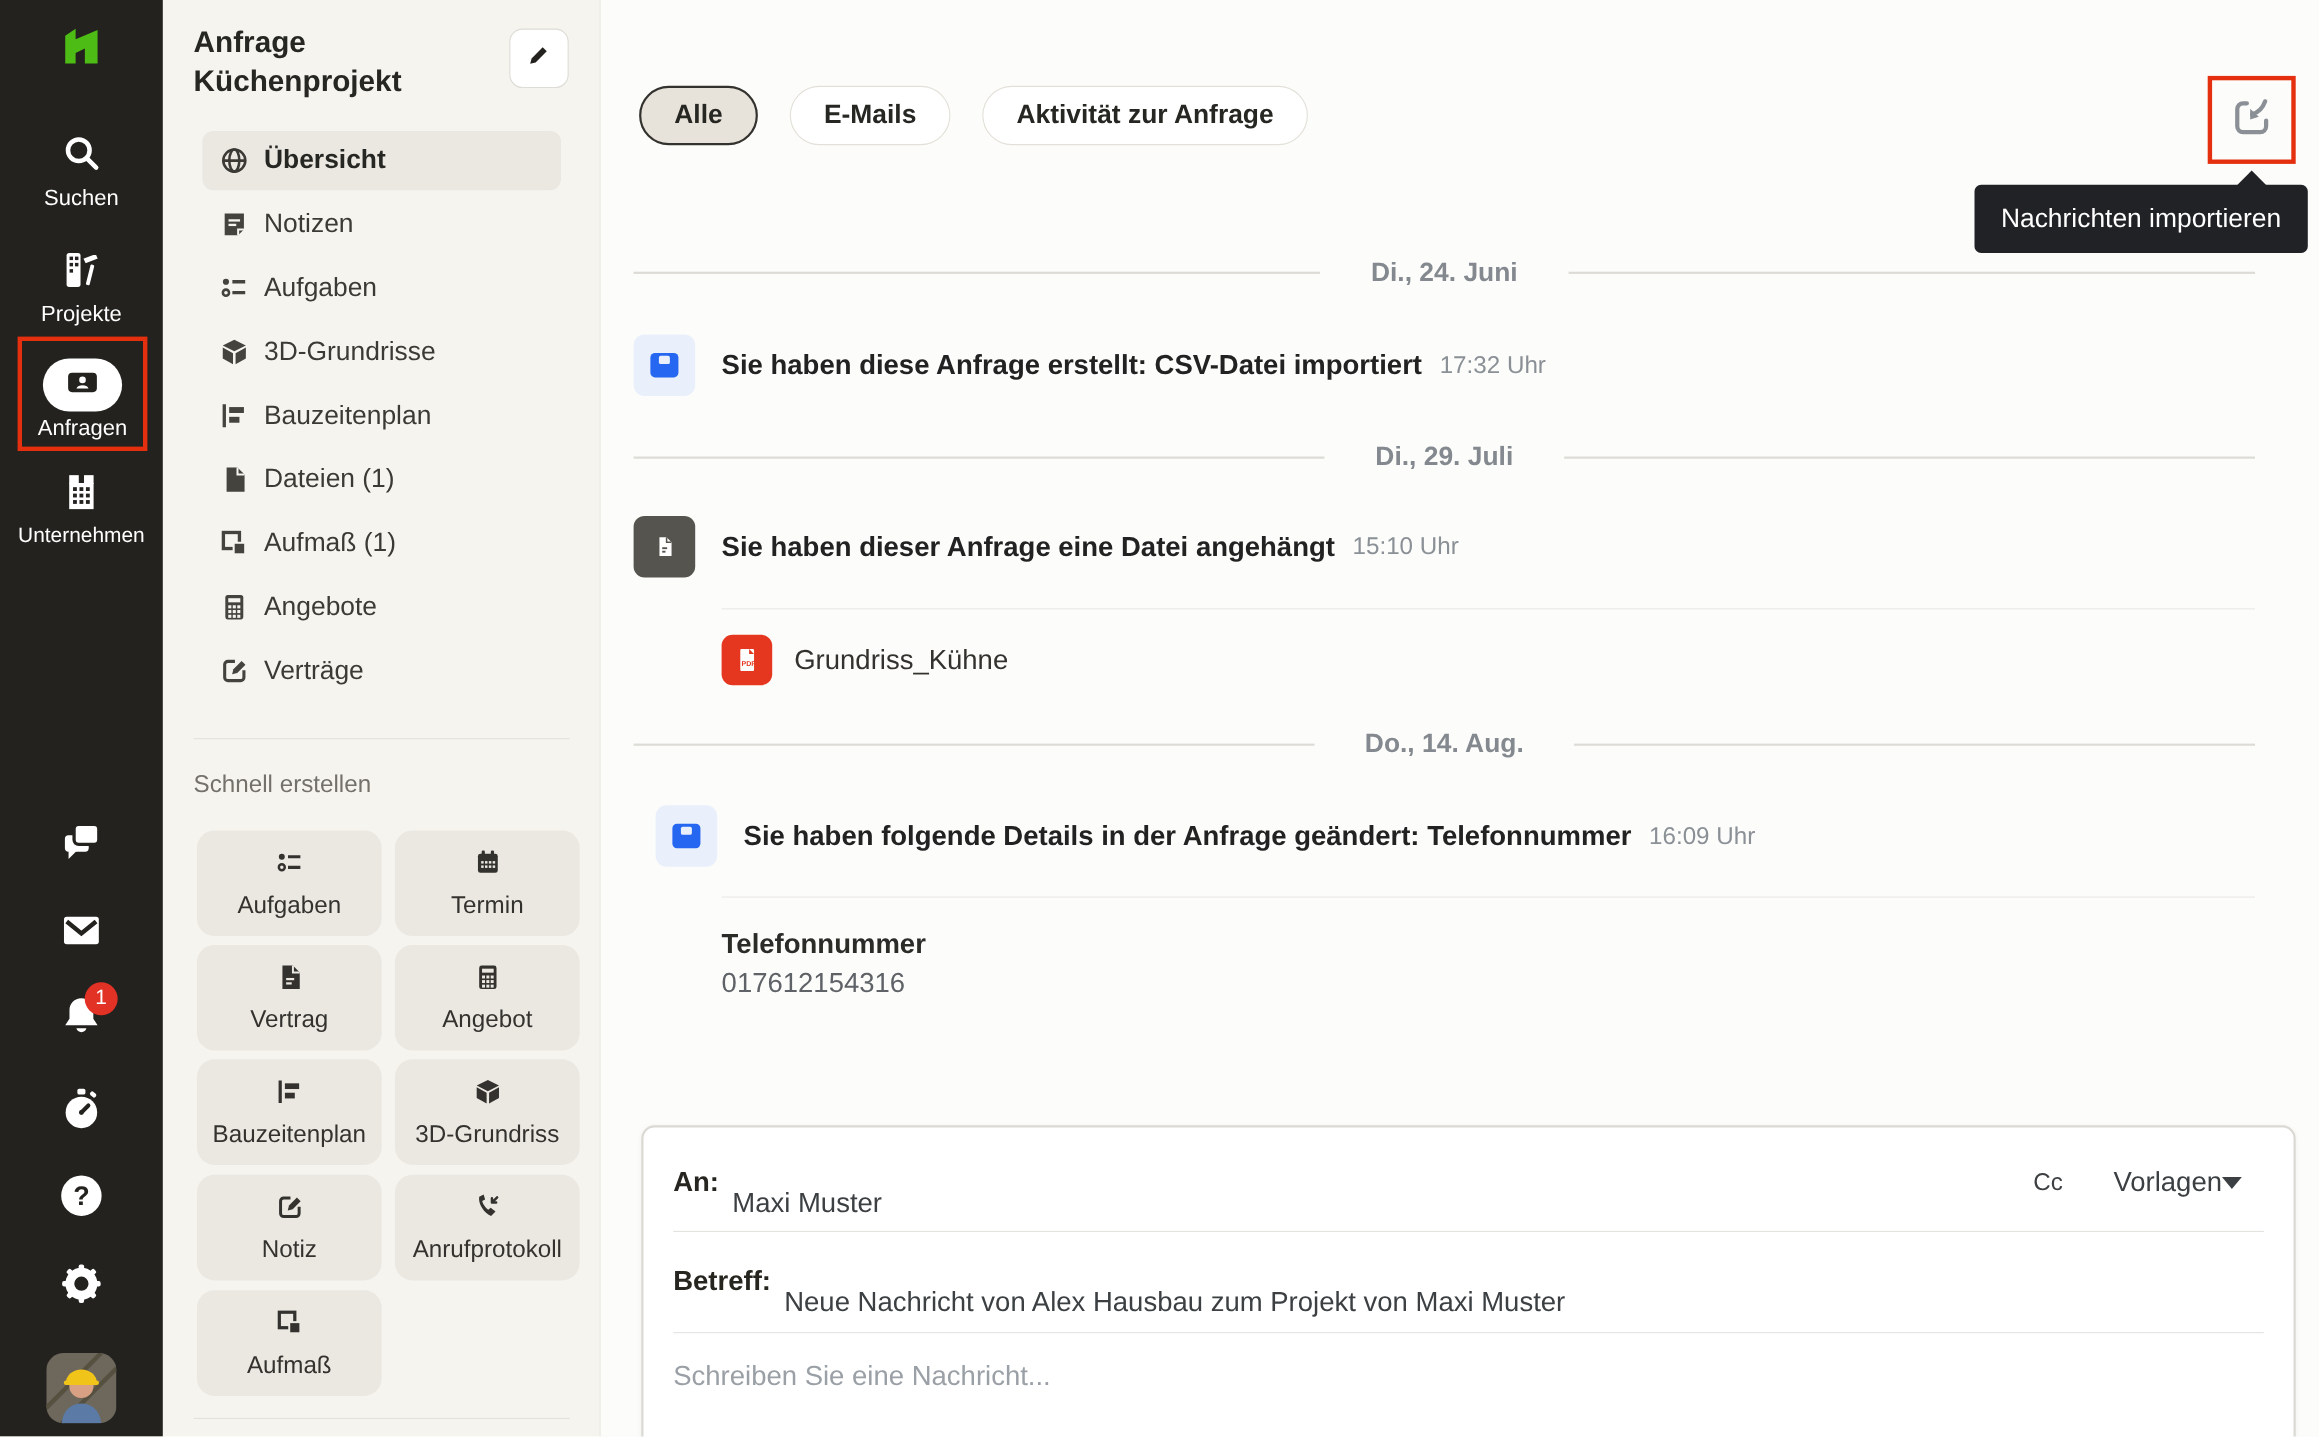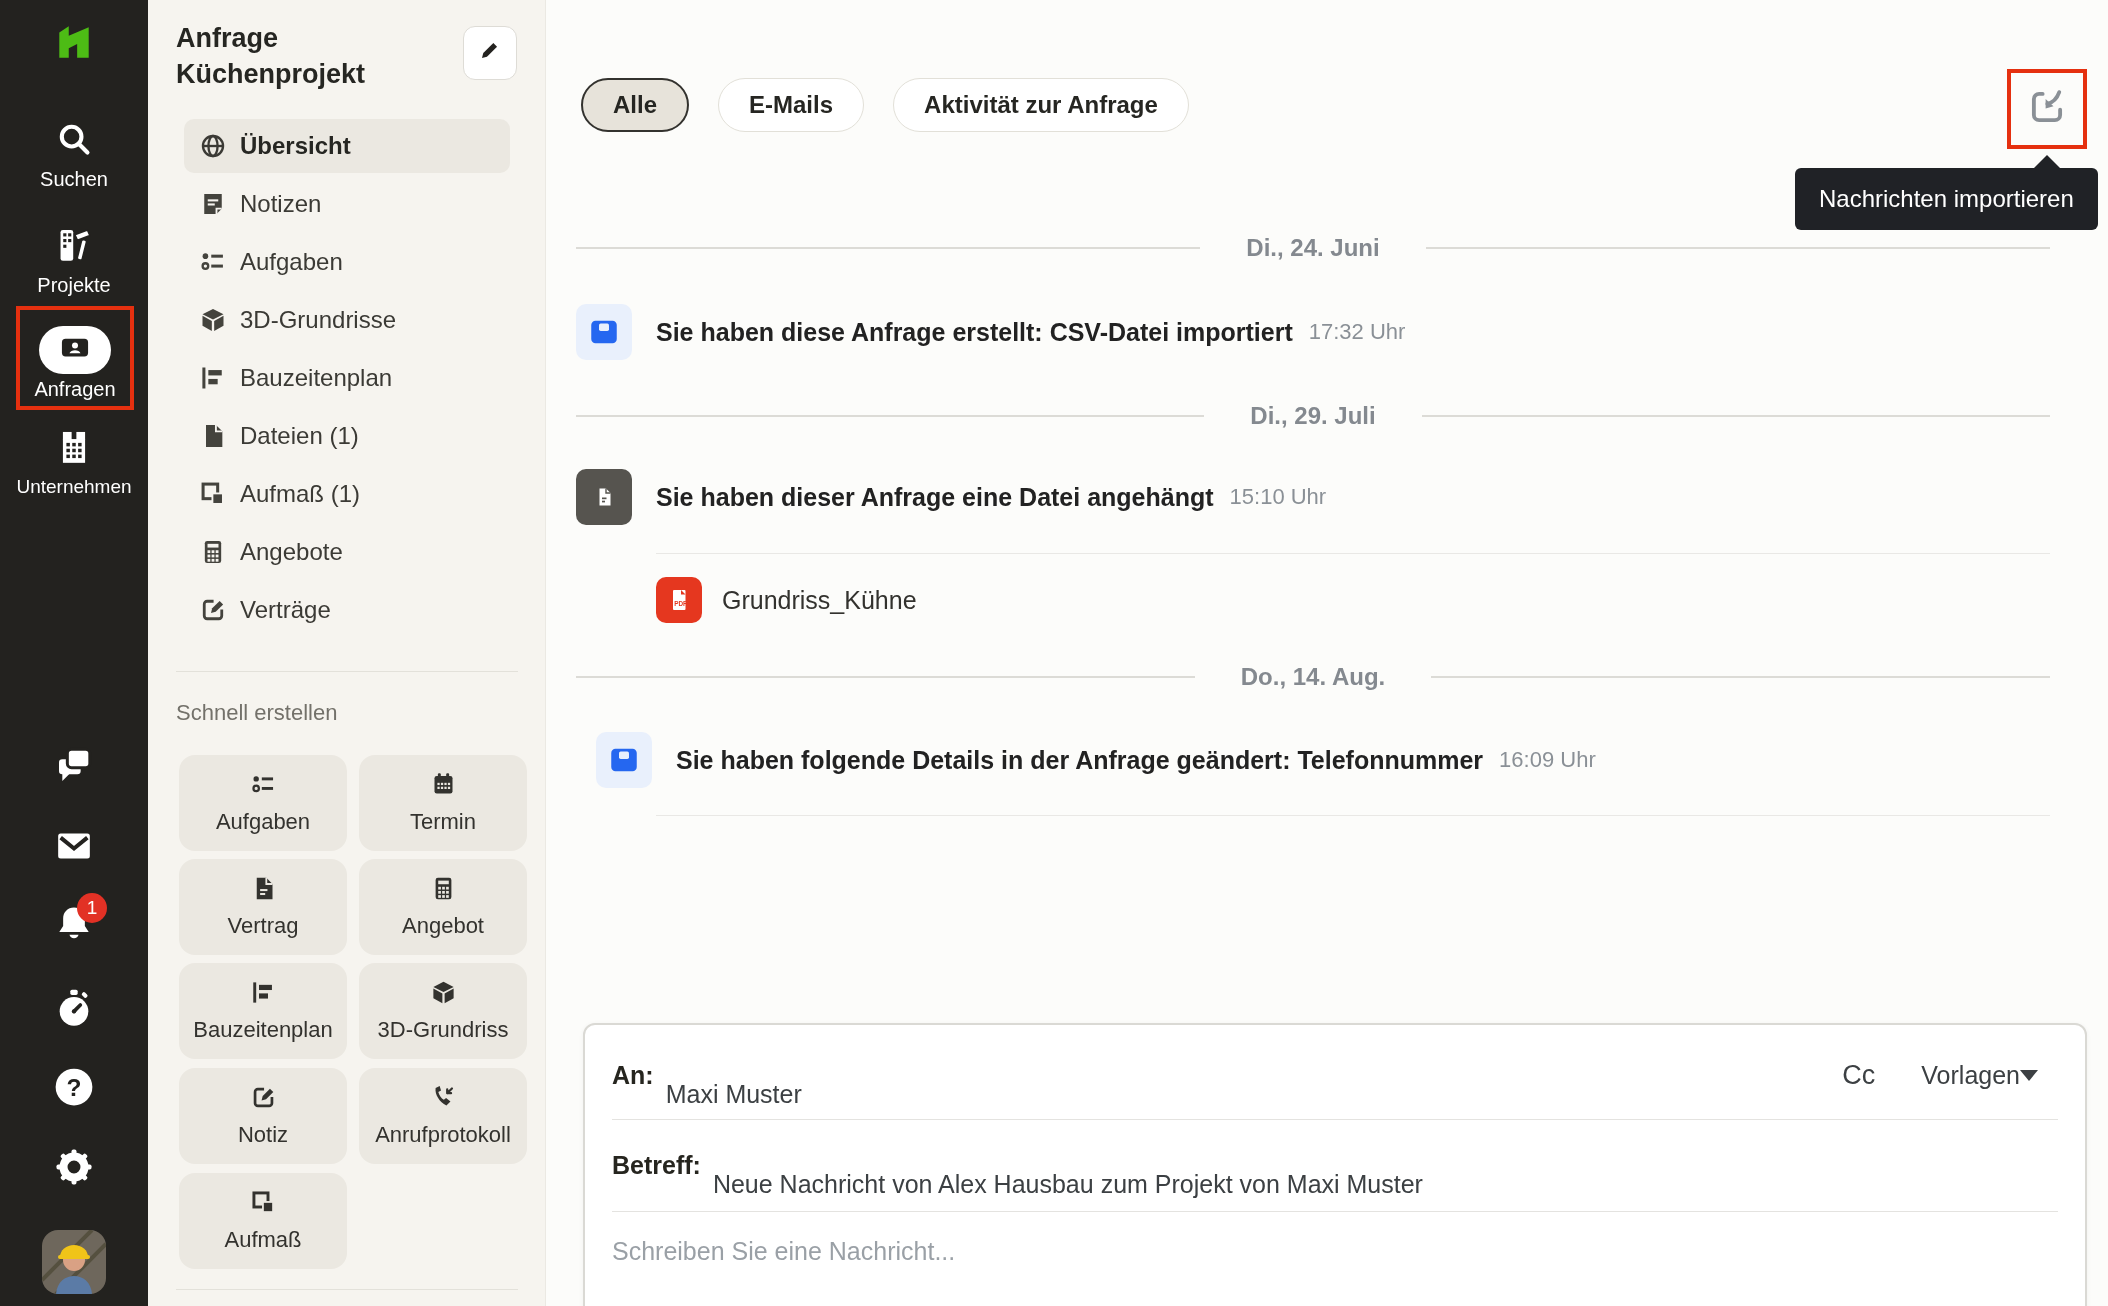--- a/index.html
+++ b/index.html
@@ -62,21 +62,21 @@
   .detail .dvalue { font-size:25px; color:#5f6368; line-height:36px; }
 
   
   .compose { position:absolute; left:37px; top:1023px; width:1504px; height:320px; background:#fff; border:2px solid #dad9d4; border-radius:12px; box-shadow:0 1px 5px rgba(0,0,0,.05); }
   .c-row { position:absolute; left:27px; right:47px; height:46px; display:flex; align-items:center; }
   .c-row.to { top:27px; }
   .c-row.subject { top:117px; }
   .c-label { font-size:25px; font-weight:700; color:#26251f; margin-right:12px; white-space:nowrap; }
   .c-value { font-size:25px; color:#3c4043; white-space:nowrap;margin-top:39px; }
   .c-spacer { flex:1; }
-  .cc-btn { font-size:27px; color:#3c4043; cursor:pointer; margin-right:46px; }
+  .cc-btn { font-size:22px; color:#3c4043; cursor:pointer; margin-right:46px; }
   .tmpl-btn { font-size:25px; color:#3c4043; cursor:pointer; display:flex; align-items:center; }
   .caret { width:0; height:0; border-left:9px solid transparent; border-right:9px solid transparent; border-top:11px solid #3c4043; }
   .c-div { position:absolute; left:27px; right:27px; height:1px; background:#e4e3e0; }
   .c-msg { position:absolute; left:27px; top:212px; font-size:25px; color:#9aa0a6; cursor:text; }
 </style>
 </head>
 <body>
 
 <div class="rail">
   <div class="logo-wrap">
@@ -524,20 +524,24 @@
     <span class="tile blue">
       <svg width="34" height="34" viewBox="0 0 32 32">
           <rect x="4" y="5.5" width="24" height="21" rx="4" fill="#2567f0"></rect>
           <rect x="11.3" y="8" width="9.4" height="7" rx="1.6" fill="#e9f0fc"></rect>
         </svg>
     </span>
     <span class="ev-text">Sie haben folgende Details in der Anfrage geändert: Telefonnummer</span>
     <span class="ev-time">16:09 Uhr</span>
   </div>
   <div class="subline" style="top:815px;"></div>
+  <div class="detail" style="top:840px;">
+    <div class="dlabel">Telefonnummer</div>
+    <div class="dvalue">017612154316</div>
+  </div>
 
   <div class="compose">
     <div class="c-row to">
       <span class="c-label">An:</span>
       <span class="c-value">Maxi Muster</span>
       <span class="c-spacer"></span>
       <span class="cc-btn">Cc</span>
       <span class="tmpl-btn">
         <span>Vorlagen</span>
         <span class="caret"></span>

